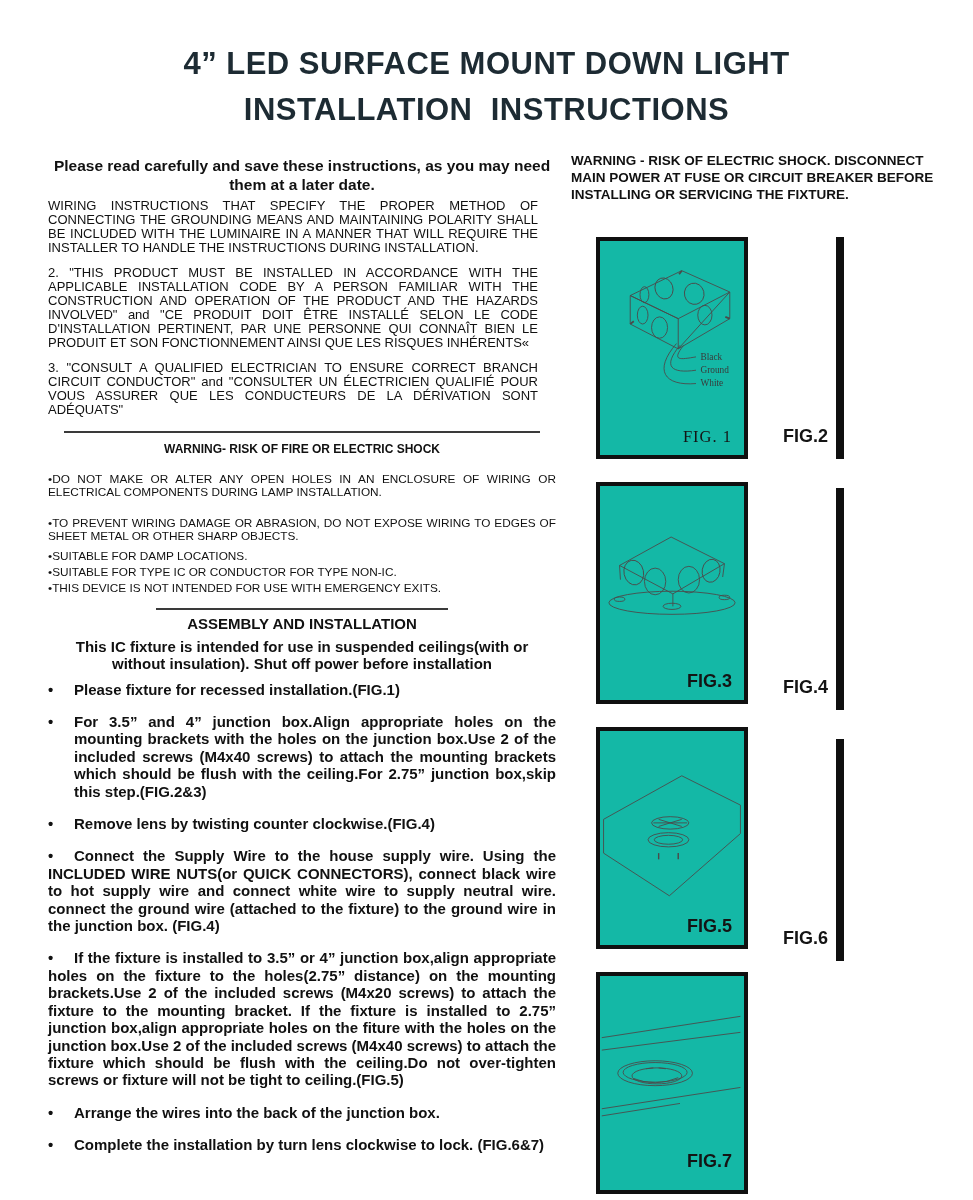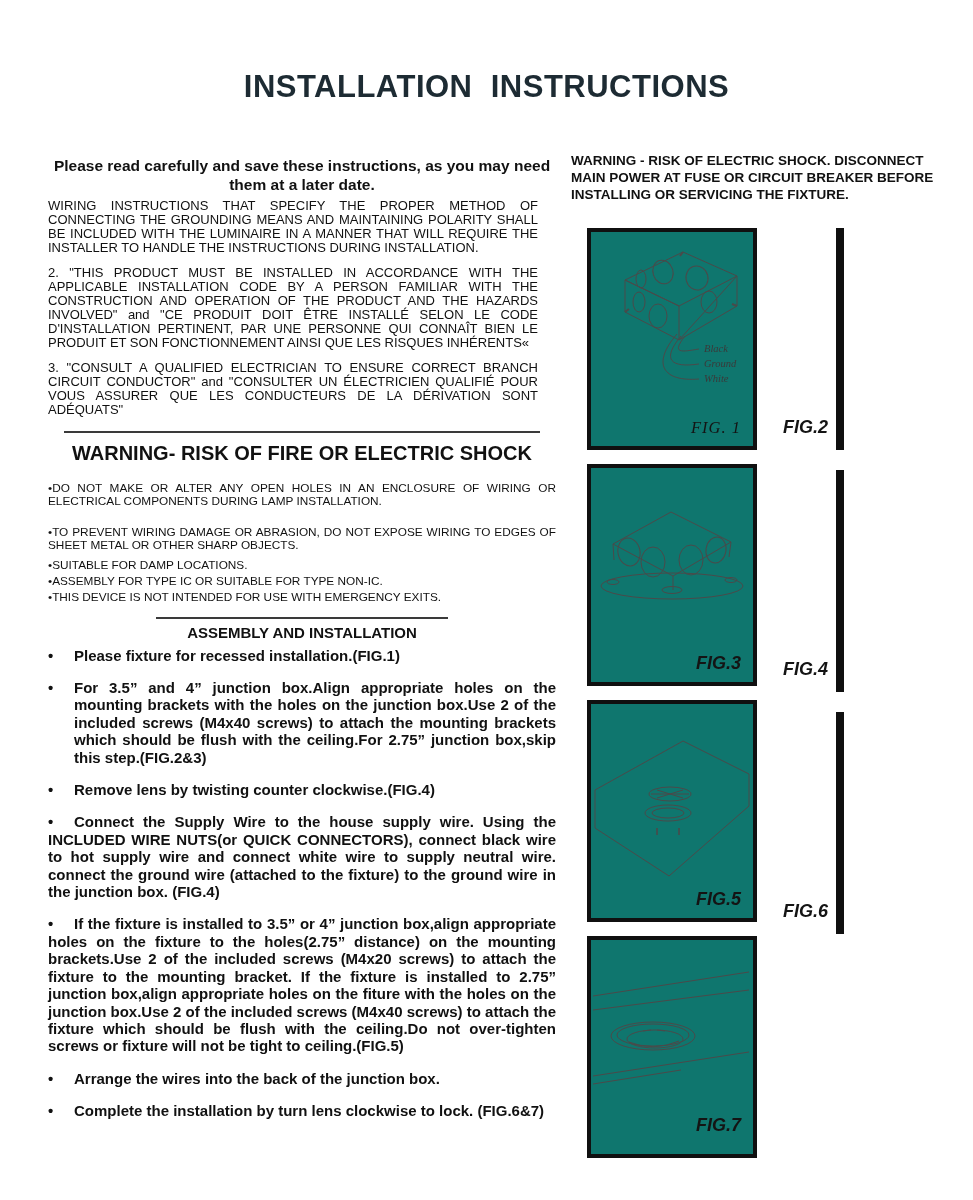--- a/index.html
+++ b/index.html
@@ -17,21 +17,21 @@
     color:#1d2b33;line-height:46px;white-space:pre-wrap;text-align:center;}
 
   
   .left-col{position:absolute;left:48px;top:157px;width:508px;}
   .intro{font-size:15.5px;font-weight:700;text-align:center;line-height:1.2;margin:0 0 5px 0;}
   .plainhead{font-size:12.5px;margin:0 0 9px 0;}
   .para{font-size:13px;line-height:14px;text-align:justify;margin:0 18px 11px 0;}
   .rule{border-top:2px solid #3a3a3a;height:0;}
   .rule-wide{width:476px;margin:14px auto 9px auto;}
   .rule-mid{width:292px;margin:12px auto 5px auto;}
-  .warn-h{font-size:20px;font-weight:700;text-align:center;margin:0 0 7px 0;}
+  .warn-h{font-size:12px;font-weight:700;text-align:center;margin:0 0 7px 0;}
   .wb{font-size:11.8px;line-height:13.2px;text-align:justify;margin:17px 0 7px 0;}
   .wb.tight{margin:0 0 3px 0;}
   .asm-h{font-size:15px;font-weight:700;text-align:center;margin:0 0 6px 0;}
   .asm-intro{font-size:15px;font-weight:700;text-align:center;line-height:17px;margin:0 0 9px 0;}
   .steps{margin-top:2px;}
   .step{font-size:15px;font-weight:700;line-height:17.4px;text-align:justify;
         margin:0 0 15px 0;display:flex;}
   .step .bullet{flex:0 0 26px;}
   .step .btxt{flex:1;}
   .step-flow{display:block;}
@@ -39,57 +39,59 @@
   .step-flow .btxt{display:inline;}
 
   
   .right-col{position:absolute;left:563px;top:152px;width:402px;}
   .shock-warning{font-size:13.5px;font-weight:700;text-align:left;line-height:17px;
                  margin:0 8px 0 8px;}
   .figs{position:absolute;left:24px;top:76px;display:flex;}
   .figcol{display:flex;flex-direction:column;}
   .figcol-a{width:170px;margin-right:8px;}
   .figcol-b{width:150px;align-items:center;}
-  .figbox{position:relative;margin:0;border:4px solid #101010;background:#0f766e;
-          height:214px;box-sizing:content-box;font-style:italic;}
+  .figbox{position:relative;margin:9px;border:4px solid #101010;background:#14b8a6;
+          height:214px;box-sizing:content-box;}
   .figcol-a .figbox{margin-bottom:14px;}
   .figcol-b .figbox{margin-bottom:20px;}
   .figbox svg{position:absolute;left:0;top:0;width:100%;height:100%;}
   .figlab{position:absolute;right:12px;bottom:8px;font-size:18px;font-weight:700;color:#141414;}
   .figlab.serif{font-family:"Liberation Serif",serif;font-weight:400;font-size:16.5px;
                 letter-spacing:1px;}
   .figlab.raised{bottom:18px;}
   .lineart{stroke:#4a4a4a;fill:none;stroke-width:1;}
   .wl{font-family:"Liberation Serif",serif;font-size:10.5px;fill:#3a3a3a;stroke:none;}
 </style>
 </head>
 <body>
 
 <div class="page">
 
   <header class="banner">
+    <div class="t1">4” LED SURFACE MOUNT DOWN LIGHT</div>
     <div class="t2">INSTALLATION  INSTRUCTIONS</div>
   </header>
 
   <section class="left-col">
     <h2 class="intro">Please read carefully and save these instructions, as you may need them at a later date.</h2>
     <p class="para">WIRING INSTRUCTIONS THAT SPECIFY THE PROPER METHOD OF CONNECTING THE GROUNDING MEANS AND MAINTAINING POLARITY SHALL BE INCLUDED WITH THE LUMINAIRE IN A MANNER THAT WILL REQUIRE THE INSTALLER TO HANDLE THE INSTRUCTIONS DURING INSTALLATION.</p>
     <p class="para">2. "THIS PRODUCT MUST BE INSTALLED IN ACCORDANCE WITH THE APPLICABLE INSTALLATION CODE BY A PERSON FAMILIAR WITH THE CONSTRUCTION AND OPERATION OF THE PRODUCT AND THE HAZARDS INVOLVED"  and "CE PRODUIT DOIT ÊTRE INSTALLÉ SELON LE CODE D'INSTALLATION PERTINENT, PAR UNE PERSONNE QUI CONNAÎT BIEN LE PRODUIT ET SON FONCTIONNEMENT AINSI QUE LES RISQUES INHÉRENTS«</p>
     <p class="para">3. "CONSULT A QUALIFIED ELECTRICIAN TO ENSURE CORRECT BRANCH CIRCUIT CONDUCTOR" and "CONSULTER UN ÉLECTRICIEN QUALIFIÉ POUR VOUS ASSURER QUE LES CONDUCTEURS DE LA DÉRIVATION SONT ADÉQUATS"</p>
 
     <div class="rule rule-wide"></div>
     <h3 class="warn-h">WARNING- RISK OF FIRE OR ELECTRIC SHOCK</h3>
     <p class="wb">•DO NOT MAKE OR ALTER ANY OPEN HOLES IN AN ENCLOSURE OF WIRING OR ELECTRICAL COMPONENTS DURING LAMP INSTALLATION.</p>
     <p class="wb">•TO PREVENT WIRING DAMAGE OR ABRASION, DO NOT EXPOSE WIRING TO EDGES OF SHEET METAL OR OTHER SHARP OBJECTS.</p>
     <p class="wb tight">•SUITABLE FOR DAMP LOCATIONS.</p>
-    <p class="wb tight">•ASSEMBLY FOR TYPE IC OR SUITABLE FOR TYPE NON-IC.</p>
+    <p class="wb tight">•SUITABLE FOR TYPE IC OR CONDUCTOR FOR TYPE NON-IC.</p>
     <p class="wb tight">•THIS DEVICE IS NOT INTENDED FOR USE WITH EMERGENCY EXITS.</p>
 
     <div class="rule rule-mid"></div>
     <h3 class="asm-h">ASSEMBLY AND INSTALLATION</h3>
+    <p class="asm-intro">This IC fixture is intended for use in suspended ceilings(with or without insulation). Shut off power before installation</p>
 
     <div class="steps">
       <div class="step">
         <span class="bullet">•</span>
         <div class="btxt">Please fixture for recessed installation.(FIG.1)</div>
       </div>
       <div class="step">
         <span class="bullet">•</span>
         <div class="btxt">For  3.5” and 4” junction box.Align appropriate holes on the mounting brackets with the holes on the junction box.Use 2 of the included screws (M4x40 screws) to attach the mounting brackets which should be flush with the ceiling.For 2.75” junction box,skip this step.(FIG.2&amp;3)</div>
       </div>

